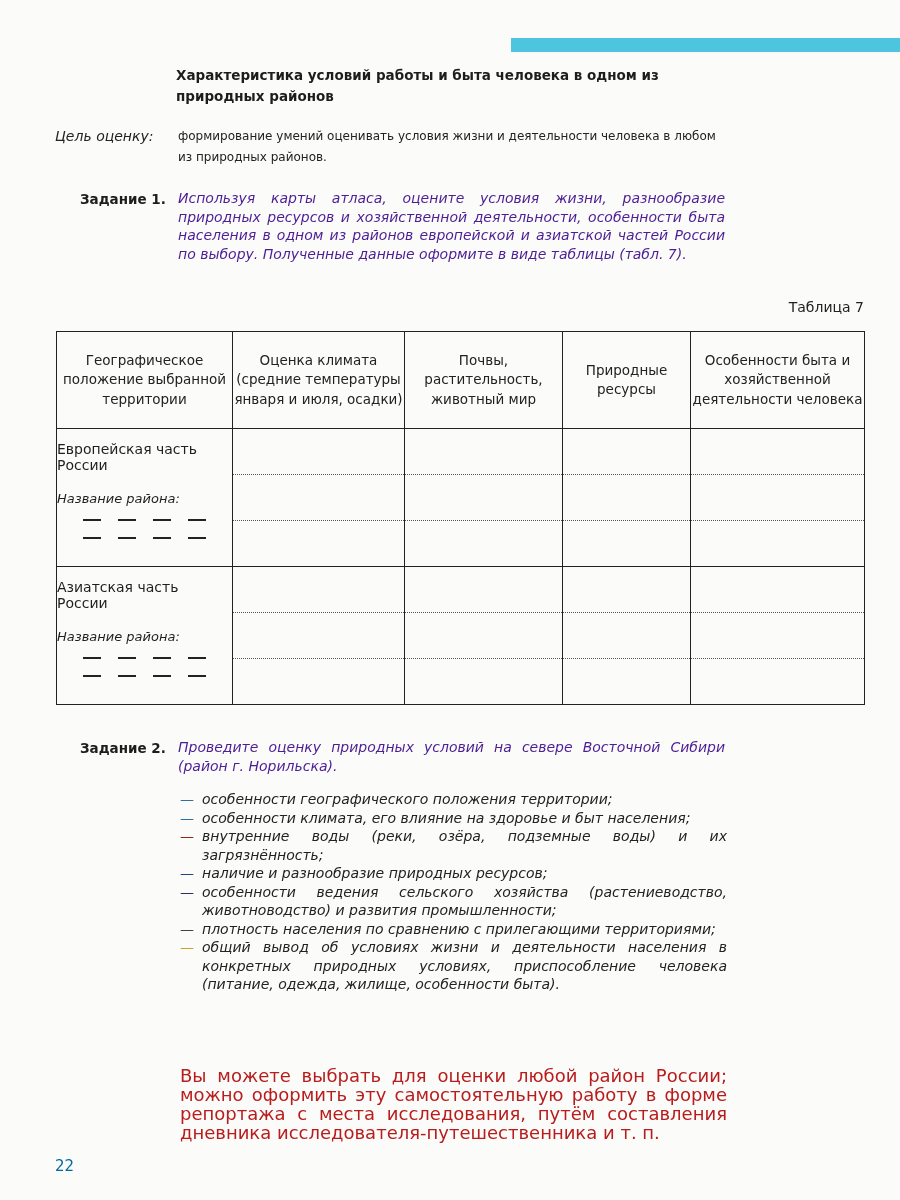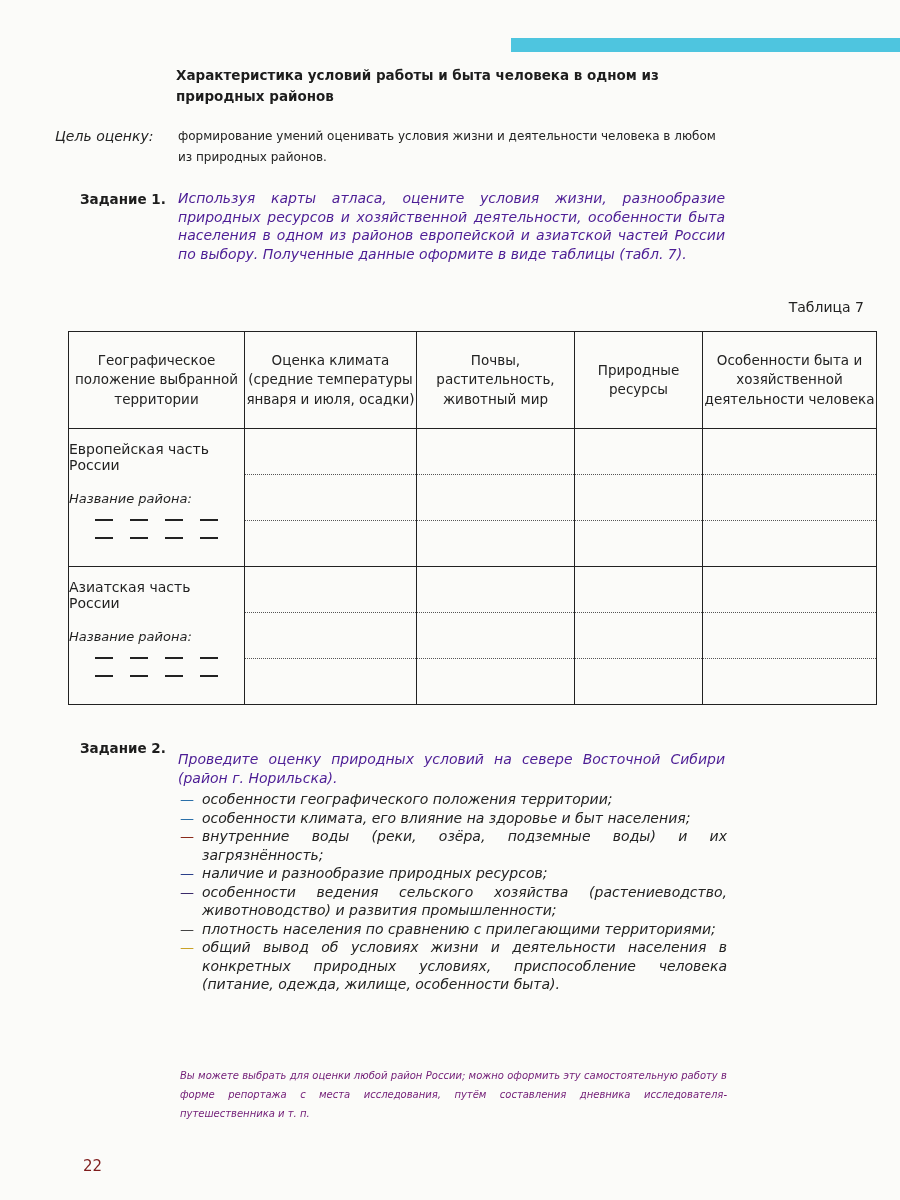--- a/index.html
+++ b/index.html
@@ -38,21 +38,21 @@
       position: absolute; font-weight: bold; font-size: 13.5px; color: #1d1d1d;
     }
     .task-text {
       position: absolute; font-style: italic; font-size: 14px; line-height: 18.5px;
       text-align: justify; color: #4c1d95;
     }
     .table-caption {
       position: absolute; right: 36px; top: 299px; font-size: 14px; color: #222;
     }
     table.main {
-      position: absolute; left: 68px; top: 331px; width: 808px;
+      position: absolute; left: 56px; top: 331px; width: 808px;
       border-collapse: collapse; table-layout: fixed;
     }
     table.main th, table.main td { border: 1.5px solid #222; padding: 0; }
     table.main th {
       height: 96px; font-weight: normal; font-size: 13.5px; line-height: 19.5px;
       text-align: center; vertical-align: middle; color: #222;
     }
     table.main td.region {
       height: 137px; text-align: left; vertical-align: top; font-size: 14px; line-height: 16px;
     }
@@ -68,23 +68,23 @@
     .list {
       position: absolute; left: 180px; top: 790px; width: 547px;
       font-style: italic; font-size: 14px; line-height: 18.5px; color: #222;
     }
     .list-head { margin-bottom: 0; }
     .list-item { display: flex; text-align: justify; }
     .dash { width: 22px; flex: none; }
     .list-text { flex: 1; }
     .note {
       position: absolute; left: 180px; top: 1066px; width: 547px;
-      font-style: italic; font-size: 10px; line-height: 19px; text-align: justify; color: #701a75;
-    }
-    .page-num { position: absolute; left: 55px; top: 1157px; font-size: 15px; color: #7f1d1d; margin-left: 28px; }
+      font-size: 18px; line-height: 19px; text-align: justify; color: #b91c1c;
+    }
+    .page-num { position: absolute; left: 55px; top: 1157px; font-size: 15px; color: #0369a1; }
   </style>
 </head>
 <body>
 
 <div class="header">
   <div class="header-bar"></div>
 </div>
 
 <div class="subtitle">Характеристика условий работы и быта человека в одном из природных районов</div>
 
@@ -207,21 +207,21 @@
             <div class="line-slot"></div>
             <div class="line-slot"></div>
             <div class="line-slot"></div>
           </div>
         </td>
     </tr>
   </tbody>
 </table>
 
 <div class="task-label" style="left:80px; top:740px;">Задание 2.</div>
-<div class="task-text" style="left:178px; top:738px; width:547px;margin-top:12px;">Проведите оценку природных условий на севере Восточной Сибири (район г. Норильска).</div>
+<div class="task-text" style="left:178px; top:738px; width:547px;">Проведите оценку природных условий на севере Восточной Сибири (район г. Норильска).</div>
 
 <div class="list">
   <div class="list-item">
     <span class="dash" style="color:#2a6fa8">—</span>
     <span class="list-text">особенности географического положения территории;</span>
   </div>
   <div class="list-item">
     <span class="dash" style="color:#2a6fa8">—</span>
     <span class="list-text">особенности климата, его влияние на здоровье и быт населения;</span>
   </div>

